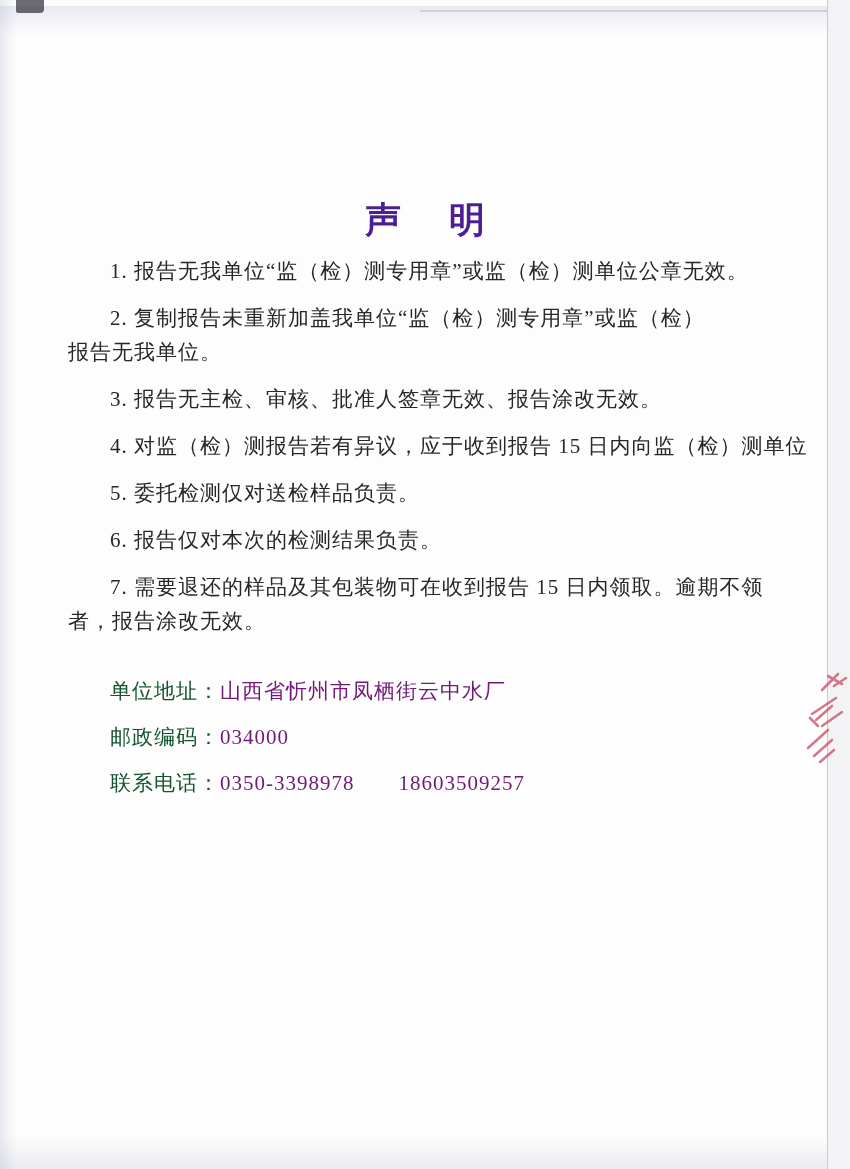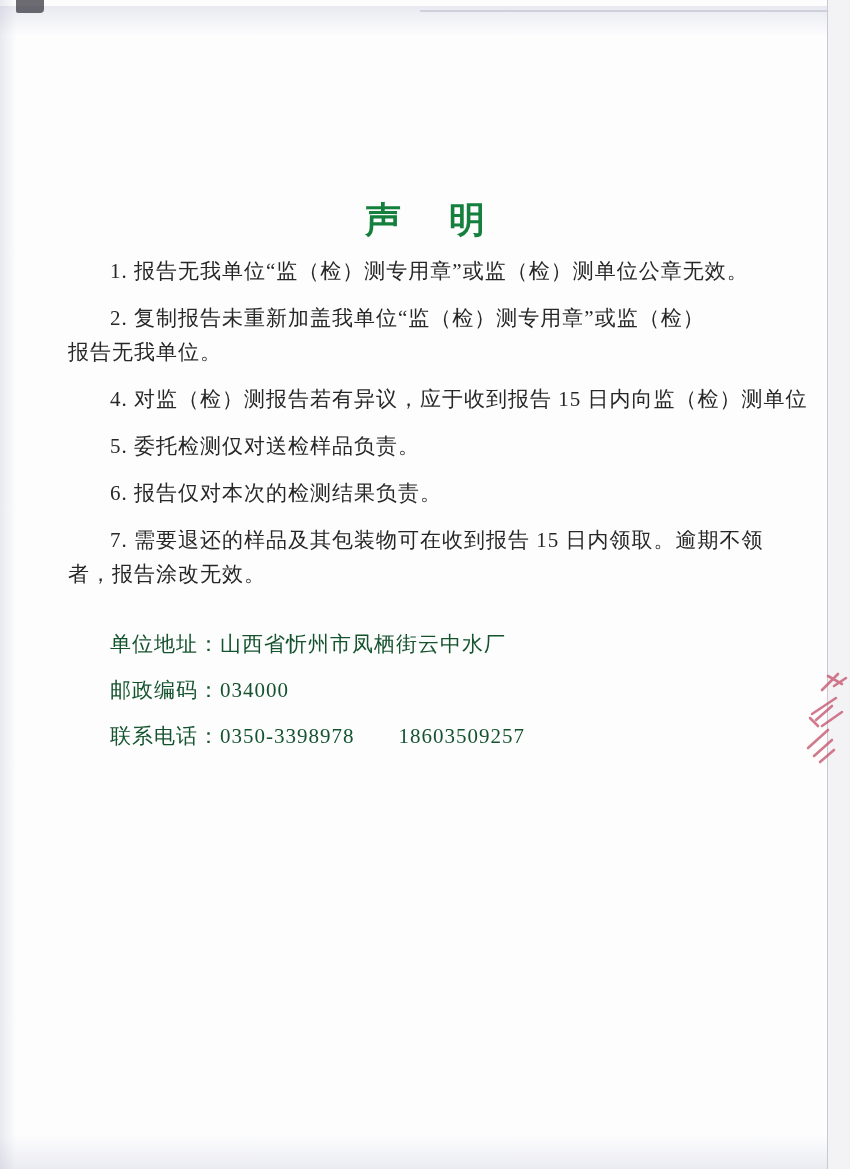--- a/index.html
+++ b/index.html
@@ -55,40 +55,40 @@
   }
   .doc-title {
     margin-top: 198px;
     margin-bottom: 12px;
     text-align: center;
     font-family: "Liberation Sans", "DejaVu Sans", sans-serif;
     font-weight: bold;
     font-size: 36px;
     line-height: 44px;
     letter-spacing: 6px;
-    color: #15803d;
+    color: #4c1d95;
   }
   .stmt-item { margin-bottom: 13px; }
   .stmt-line {
     font-size: 21px;
     line-height: 34px;
     letter-spacing: 1px;
     white-space: nowrap;
   }
   .stmt-line.indent { padding-left: 42px; }
 
   .contact-block { margin-top: 30px; padding-left: 42px; }
   .contact-line {
     font-size: 21px;
     line-height: 46px;
     letter-spacing: 1px;
     white-space: nowrap;
   }
   .contact-label { color: #14532d; }
-  .contact-value { color: #14532d; }
+  .contact-value { color: #701a75; }
 
   
   .stamp-fragment {
     position: absolute; left: 804px; top: 668px; width: 46px; height: 104px;
     pointer-events: none;
   }
 </style>
 </head>
 <body>
 
@@ -104,20 +104,23 @@
 
   <div class="content">
     <div class="doc-title">声　明</div>
     <div>
         <div class="stmt-item">
           <div class="stmt-line indent">1. 报告无我单位“监（检）测专用章”或监（检）测单位公章无效。</div>
         </div>
         <div class="stmt-item">
           <div class="stmt-line indent">2. 复制报告未重新加盖我单位“监（检）测专用章”或监（检）</div>
           <div class="stmt-line">报告无我单位。</div>
+        </div>
+        <div class="stmt-item">
+          <div class="stmt-line indent">3. 报告无主检、审核、批准人签章无效、报告涂改无效。</div>
         </div>
         <div class="stmt-item">
           <div class="stmt-line indent">4. 对监（检）测报告若有异议，应于收到报告 15 日内向监（检）测单位</div>
         </div>
         <div class="stmt-item">
           <div class="stmt-line indent">5. 委托检测仅对送检样品负责。</div>
         </div>
         <div class="stmt-item">
           <div class="stmt-line indent">6. 报告仅对本次的检测结果负责。</div>
         </div>

